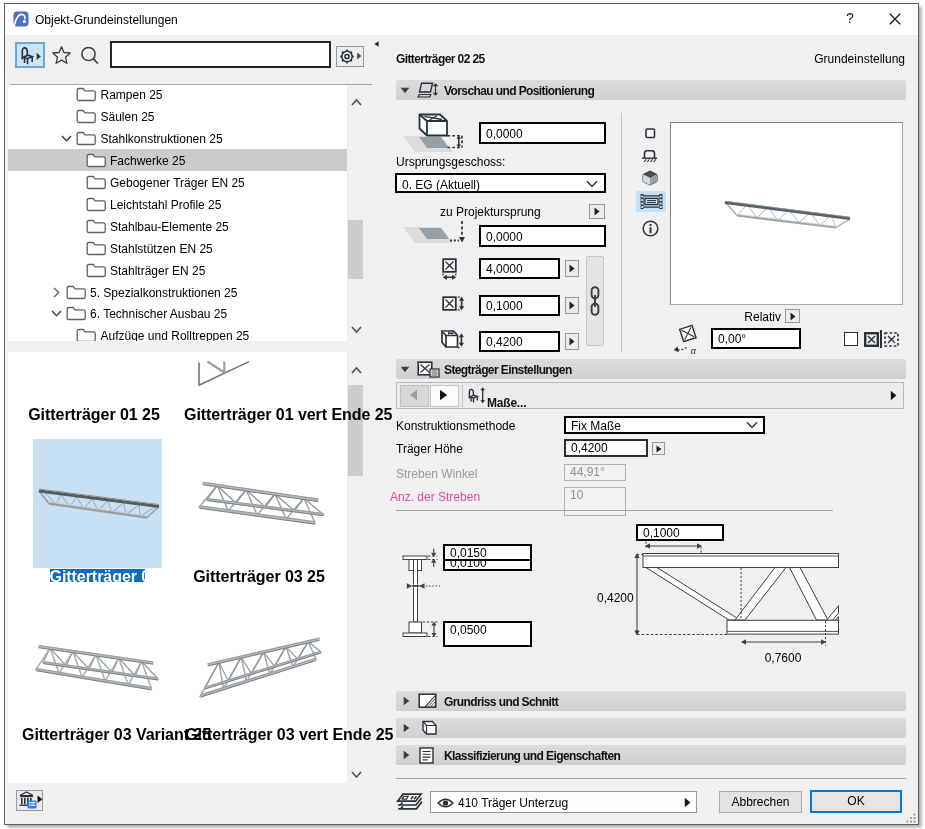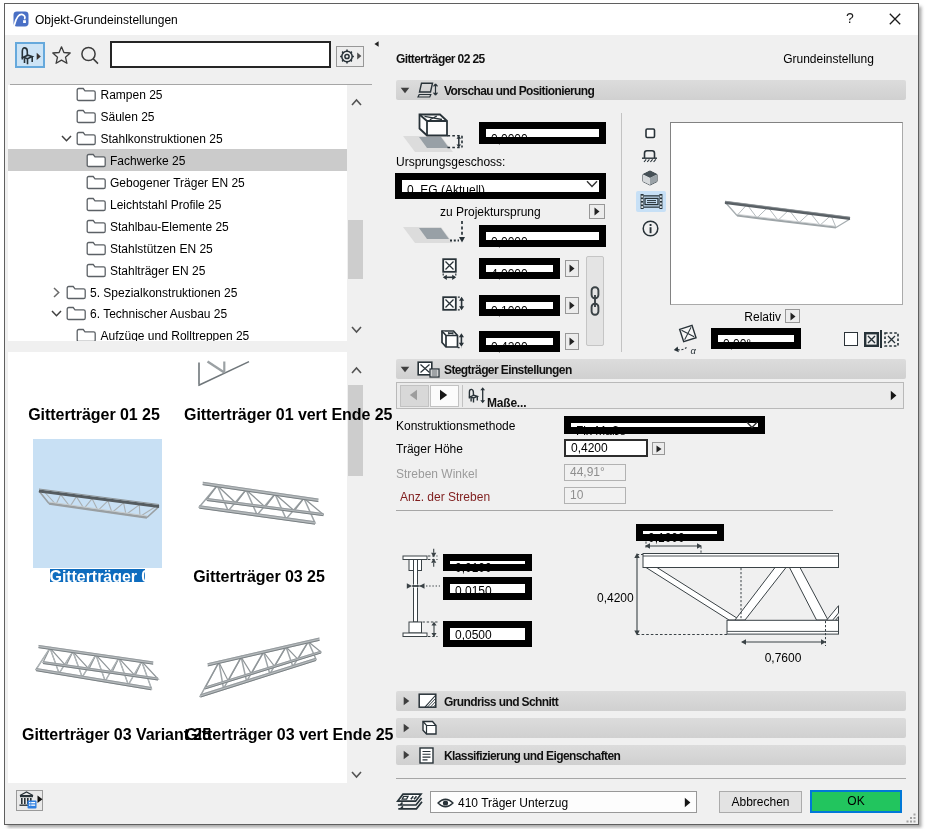--- a/index.html
+++ b/index.html
@@ -1,21 +1,21 @@
 <!DOCTYPE html>
 <html lang="de"><head>
 <meta charset="utf-8">
 <style>
 *{margin:0;padding:0;box-sizing:border-box}
 html,body{width:925px;height:829px;background:#fff;font-family:"Liberation Sans",sans-serif;position:relative;overflow:hidden}
 .a{position:absolute}
 .t{font-size:12px;line-height:14px;color:#000;white-space:nowrap}
 .b{font-size:12px;line-height:14px;font-weight:bold;letter-spacing:-.6px;color:#111;white-space:nowrap}
 .g11{font-size:16px;font-weight:bold;letter-spacing:-.05px;line-height:13px;color:#000;white-space:nowrap}
-.in{background:#fff;border:7px solid #000000;font-family:"Liberation Sans",sans-serif;font-size:12px;color:#000;padding-left:5px;white-space:nowrap}
+.in{background:#fff;border:2px solid #000000;font-family:"Liberation Sans",sans-serif;font-size:12px;color:#000;padding-left:5px;white-space:nowrap}
 .din{background:#f1f1f1;border:1px solid #b2b2b2;font-family:"Liberation Sans",sans-serif;font-size:12px;color:#8f8f8f;padding-left:5px;white-space:nowrap}
 .abtn{background:#ececec;border:1px solid #979797;display:flex;align-items:center;justify-content:center}
 .bar{background:linear-gradient(#dcdcdc,#d0d0d0);border-radius:2px}
 .sep{background:#a6a6a6;height:1px}
 </style>
 </head>
 <body>
 
 <div class="a" style="left:4px;top:3px;width:915px;height:822px;background:#f0f0f0;border:1px solid #5f5f5f;box-shadow:2.5px 2.5px 3px rgba(96,96,96,.55)"></div>
 <div class="a" style="left:5px;top:4px;width:913px;height:31px;background:#fff"></div>
@@ -218,21 +218,21 @@
     </g>
 <rect x="9.5" y="9.5" width="9" height="8" rx="1" fill="#2f7fe0"></rect>
     <rect x="11" y="11" width="1.5" height="1.3" fill="#fff"></rect>
     <rect x="13.2" y="11" width="4" height="1.3" fill="#fff"></rect>
     <rect x="11" y="13.5" width="1.5" height="1.3" fill="#fff"></rect>
     <rect x="13.2" y="13.5" width="4" height="1.3" fill="#fff"></rect>
 <path d="M19.5 4.5 l5 3.8 -5 3.8 z" fill="#111"></path>
 </svg>
 <div id="rightpanel">
 <div class="a b" style="left:396px;top:52px">Gitterträger 02 25</div>
-<div class="a t" style="left:752px;top:52px;width:153px;text-align:center">Grundeinstellung</div>
+<div class="a t" style="left:752px;top:52px;width:153px;text-align:right">Grundeinstellung</div>
 <div class="a bar" style="left:396px;top:80px;width:510px;height:20px"></div>
 <svg class="a" style="left:400px;top:87px" width="10" height="7" viewBox="0 0 10 7">
       <path d="M0.7 0.7 H9.3 L5 6.3 Z" fill="#3f3f3f"></path>
     </svg>
 <svg class="a" style="left:417px;top:82px" width="23" height="17" viewBox="0 0 23 17">
 <path d="M4.5 1.2 H15.5 L13.5 10 H2.5 Z" fill="none" stroke="#283238" stroke-width="1.4"></path>
 <path d="M2.2 12.5 H13.8 L12.8 15 H1 Z" fill="none" stroke="#283238" stroke-width="1.2"></path>
 <path d="M18.5 3 v9 M18.5 2 l-2 2.4 M18.5 2 l2 2.4 M18.5 13 l-2 -2.4 M18.5 13 l2 -2.4" stroke="#283238" stroke-width="1.2" fill="none"></path>
 </svg>
 <div class="a b" style="left:444px;top:84px">Vorschau und Positionierung</div>
@@ -245,21 +245,21 @@
 </g>
 <path d="M24.5 6.3 L42 9.5 M36.8 6 L29.8 9.8" stroke="#283238" stroke-width="1.3"></path>
 <g stroke="#283238" stroke-width="1.6" fill="none" stroke-dasharray="2.6 2.2">
 <path d="M47.5 25.8 H62 M62 25.8 V37.5 M47.5 37.5 H62"></path>
 </g>
 <path d="M58.8 28 v8" stroke="#283238" stroke-width="1.5"></path>
 <path d="M58.8 25.6 l-2.3 3.2 h4.6 Z M58.8 37.6 l-2.3 -3.2 h4.6 Z" fill="#283238"></path>
 </svg>
 <div class="a in" style="left:479px;top:122px;width:127px;height:22px;line-height:20px">0,0000</div>
 <div class="a t" style="left:396px;top:155px">Ursprungsgeschoss:</div>
-<div class="a in" style="left:395px;top:173px;width:211px;height:26px;line-height:20px">0. EG (Aktuell)</div>
+<div class="a in" style="left:395px;top:173px;width:211px;height:20px;line-height:20px">0. EG (Aktuell)</div>
 <svg class="a" style="left:586px;top:180px" width="12" height="8" viewBox="0 0 12 8">
       <path d="M1 1.2 L6 6.4 L11 1.2" fill="none" stroke="#333" stroke-width="1.4"></path>
     </svg>
 <div class="a t" style="left:440px;top:205px;width:145px;">zu Projektursprung</div>
 <div class="a abtn" style="left:589px;top:204px;width:16px;height:15px">
       <svg width="6" height="9" viewBox="0 0 6 9">
         <path d="M0.5 0.5 L5.5 4.5 L0.5 8.5 Z" fill="#222"></path>
       </svg>
     </div>
 <svg class="a" style="left:400px;top:220px" width="68" height="26" viewBox="0 0 68 26">
@@ -438,22 +438,22 @@
     </svg>
 <div class="a t" style="left:396px;top:442px">Träger Höhe</div>
 <div class="a in" style="left:564px;top:439px;width:84px;height:18px;line-height:14px;border-width:2px;border-color:#2d2d2d">0,4200</div>
 <div class="a abtn" style="left:652px;top:442px;width:13px;height:13px">
       <svg width="6" height="8" viewBox="0 0 6 8">
         <path d="M0.5 0.5 L5.5 4 L0.5 7.5 Z" fill="#222"></path>
       </svg>
     </div>
 <div class="a t" style="left:396px;top:467px;color:#9b9b9b">Streben Winkel</div>
 <div class="a din" style="left:564px;top:464px;width:62px;height:17px;line-height:15px">44,91°</div>
-<div class="a t" style="left:400px;top:490px;color:#7f1d1d">Anz. der Streben</div>
-<div class="a din" style="left:564px;top:487px;width:62px;height:17px;line-height:15px">10</div>
+<div class="a t" style="left:390px;top:490px;color:#ec4899">Anz. der Streben</div>
+<div class="a din" style="left:564px;top:487px;width:62px;height:29px;line-height:15px">10</div>
 <div class="a sep" style="left:396px;top:510px;width:437px"></div>
 <svg class="a" style="left:395px;top:515px" width="512" height="158" viewBox="0 0 512 158">
 <g fill="#fff" stroke="#3a4246" stroke-width="1">
 <rect x="8" y="41" width="24" height="3.5"></rect>
 <rect x="14" y="44.5" width="12.5" height="11"></rect>
 <rect x="18.5" y="44.5" width="4" height="62.5"></rect>
 <rect x="14" y="107" width="12.5" height="11"></rect>
 <rect x="8" y="118" width="24" height="3.5"></rect>
 </g>
 <path d="M18.5 69.7 h4 M18.5 72.4 h4" stroke="#fff" stroke-width="1"></path>
@@ -489,21 +489,21 @@
 <path d="M248 41 h195.5" stroke-width="0.9"></path>
 <rect x="332" y="105.3" width="111.5" height="13.8"></rect>
 <path d="M332 116.4 h111.5" stroke-width="0.9"></path>
 </g>
 <path d="M346 53 v52 M430.5 106 v25" stroke="#3a4246" stroke-width="1" stroke-dasharray="2.2 1.8"></path>
 <path d="M347.5 127 h81.5" stroke="#3a4246" stroke-width="1.1"></path>
 <path d="M346 127 l5 -2.7 v5.4 Z" fill="#3a4246"></path>
 <path d="M431 127 l-5 -2.7 v5.4 Z" fill="#3a4246"></path>
 </svg>
 <div class="a in" style="left:443px;top:554px;width:89px;height:17px;line-height:15px">0,0100</div>
-<div class="a in" style="left:443px;top:577px;width:89px;height:23px;line-height:15px">0,0150</div>
+<div class="a in" style="left:443px;top:544px;width:89px;height:17px;line-height:15px">0,0150</div>
 <div class="a in" style="left:443px;top:621px;width:89px;height:26px;line-height:15px">0,0500</div>
 <div class="a in" style="left:636px;top:524px;width:88px;height:17px;line-height:15px">0,1000</div>
 <div class="a t" style="left:597px;top:591px">0,4200</div>
 <div class="a t" style="left:738px;top:651px;width:90px;text-align:center">0,7600</div>
 <div class="a bar" style="left:396px;top:691px;width:510px;height:20px"></div>
 <svg class="a" style="left:403px;top:696px" width="7" height="10" viewBox="0 0 7 10">
       <path d="M0.7 0.7 V9.3 L6.3 5 Z" fill="#3f3f3f"></path>
     </svg>
 <svg class="a" style="left:418px;top:693px" width="20" height="16" viewBox="0 0 20 16">
 <rect x="1.2" y="1.2" width="16.6" height="13" fill="#fff" stroke="#283238" stroke-width="1.5"></rect>
@@ -540,21 +540,21 @@
 <div class="a" style="left:430px;top:791px;width:267px;height:22px;background:#fdfdfd;border:1px solid #989898"></div>
 <svg class="a" style="left:437px;top:796.5px" width="17" height="12" viewBox="0 0 17 12">
 <path d="M1 6 Q8.5 -1.5 16 6 Q8.5 13.5 1 6 Z" fill="none" stroke="#283238" stroke-width="1.3"></path>
 <circle cx="8.5" cy="6" r="2.6" fill="#283238"></circle>
 </svg>
 <div class="a t" style="left:458px;top:796px">410 Träger Unterzug</div>
 <svg class="a" style="left:684px;top:796.5px" width="7" height="11" viewBox="0 0 7 11">
       <path d="M0.8 0.8 L6.4 5.5 L0.8 10.2 Z" fill="#161616"></path>
     </svg>
 <div class="a t" style="left:719px;top:791px;width:83px;height:22px;background:#e3e3e3;border:1px solid #ababab;text-align:center;line-height:20px">Abbrechen</div>
-<div class="a t" style="left:810px;top:790px;width:92px;height:23px;background:#22c55e;border:2px solid #0078d7;text-align:center;line-height:19px">OK</div>
+<div class="a t" style="left:810px;top:790px;width:92px;height:23px;background:#e5e5e5;border:2px solid #0078d7;text-align:center;line-height:19px">OK</div>
 <svg class="a" style="left:906px;top:812px" width="12" height="12" viewBox="0 0 12 12">
 <g fill="#a2a2a2">
 <rect x="7.5" y="1.5" width="2" height="2"></rect>
 <rect x="4" y="5" width="2" height="2"></rect>
         <rect x="7.5" y="5" width="2" height="2"></rect>
 <rect x="0.5" y="8.5" width="2" height="2"></rect>
         <rect x="4" y="8.5" width="2" height="2"></rect>
         <rect x="7.5" y="8.5" width="2" height="2"></rect>
 </g>
 </svg>

